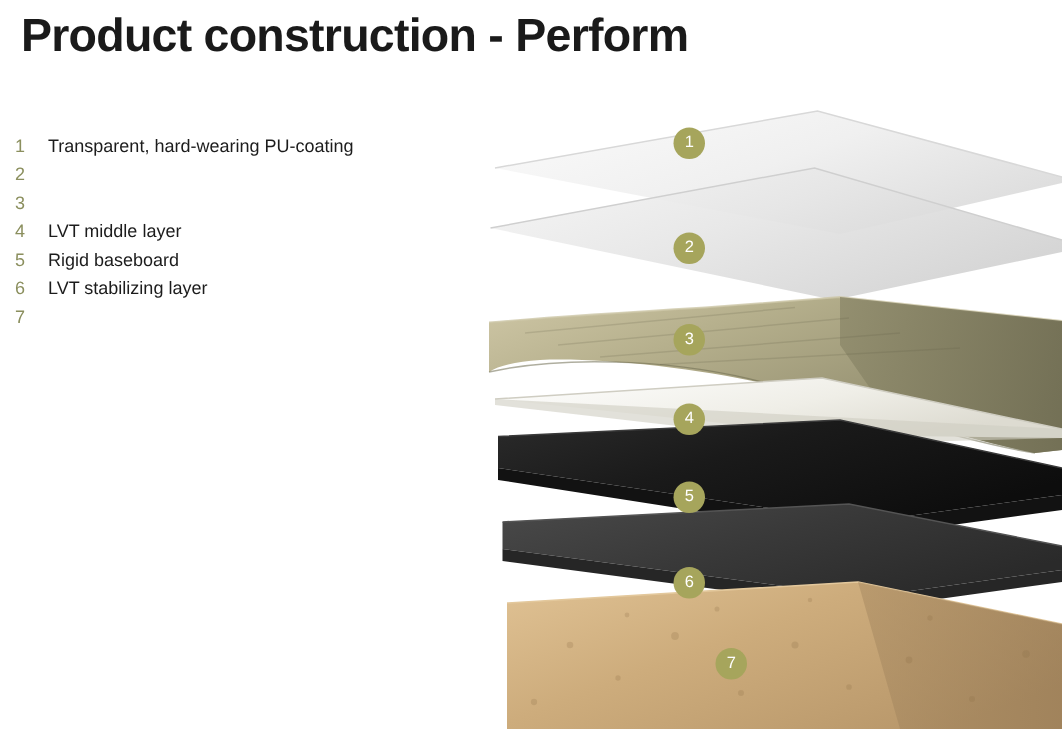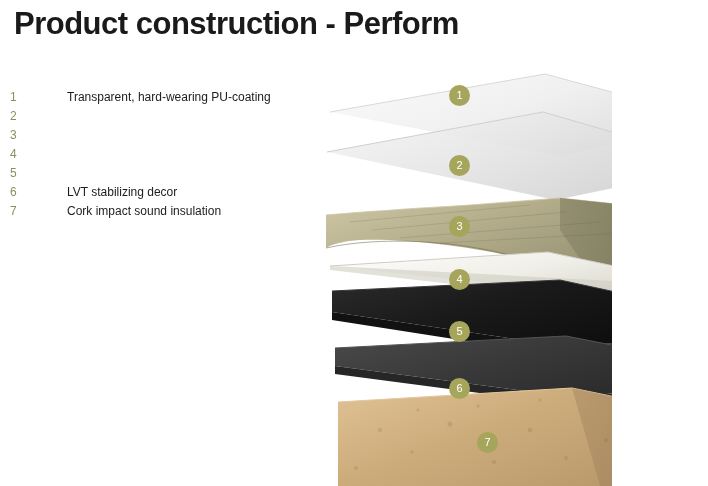--- a/index.html
+++ b/index.html
@@ -5,21 +5,21 @@
   html, body {
     margin: 0;
     padding: 0;
     background: #ffffff;
   }
   body {
     font-family: "Liberation Sans", sans-serif;
   }
   .page {
     position: relative;
-    width: 612px;
+    width: 708px;
     height: 486px;
     background: #ffffff;
     overflow: hidden;
   }
   .title {
     position: absolute;
     left: 14px;
     top: 6px;
     font-size: 31px;
     font-weight: bold;
@@ -44,21 +44,20 @@
     text-align: left;
     padding-left: 4px;
     font-size: 12px;
     color: #8b8f5e;
     font-weight: normal;
   }
   .legend-label {
     font-size: 12px;
     color: #1c1c1c;
     white-space: nowrap;
-    margin-left: 35px;
   }
 
   
   .illus {
     position: absolute;
     left: 0;
     top: 0;
     width: 708px;
     height: 486px;
   }
@@ -89,31 +88,32 @@
       <span class="legend-label">Transparent, hard-wearing PU-coating</span>
     </div>
     <div class="legend-row">
       <span class="legend-num">2</span>
     </div>
     <div class="legend-row">
       <span class="legend-num">3</span>
     </div>
     <div class="legend-row">
       <span class="legend-num">4</span>
+      <span class="legend-label">LVT middle layer</span>
     </div>
     <div class="legend-row">
       <span class="legend-num">5</span>
+      <span class="legend-label">Rigid baseboard</span>
     </div>
     <div class="legend-row">
       <span class="legend-num">6</span>
-      <span class="legend-label">LVT stabilizing decor</span>
+      <span class="legend-label">LVT stabilizing layer</span>
     </div>
     <div class="legend-row">
       <span class="legend-num">7</span>
-      <span class="legend-label">Cork impact sound insulation</span>
     </div>
   </div>
 
   <svg class="illus" viewBox="0 0 708 486" xmlns="http://www.w3.org/2000/svg">
     <defs>
       <linearGradient id="gPU" x1="0" y1="0" x2="1" y2="0.6">
         <stop offset="0%" stop-color="#fbfbfb"></stop>
         <stop offset="55%" stop-color="#efefef"></stop>
         <stop offset="100%" stop-color="#dcdcdc"></stop>
       </linearGradient>

